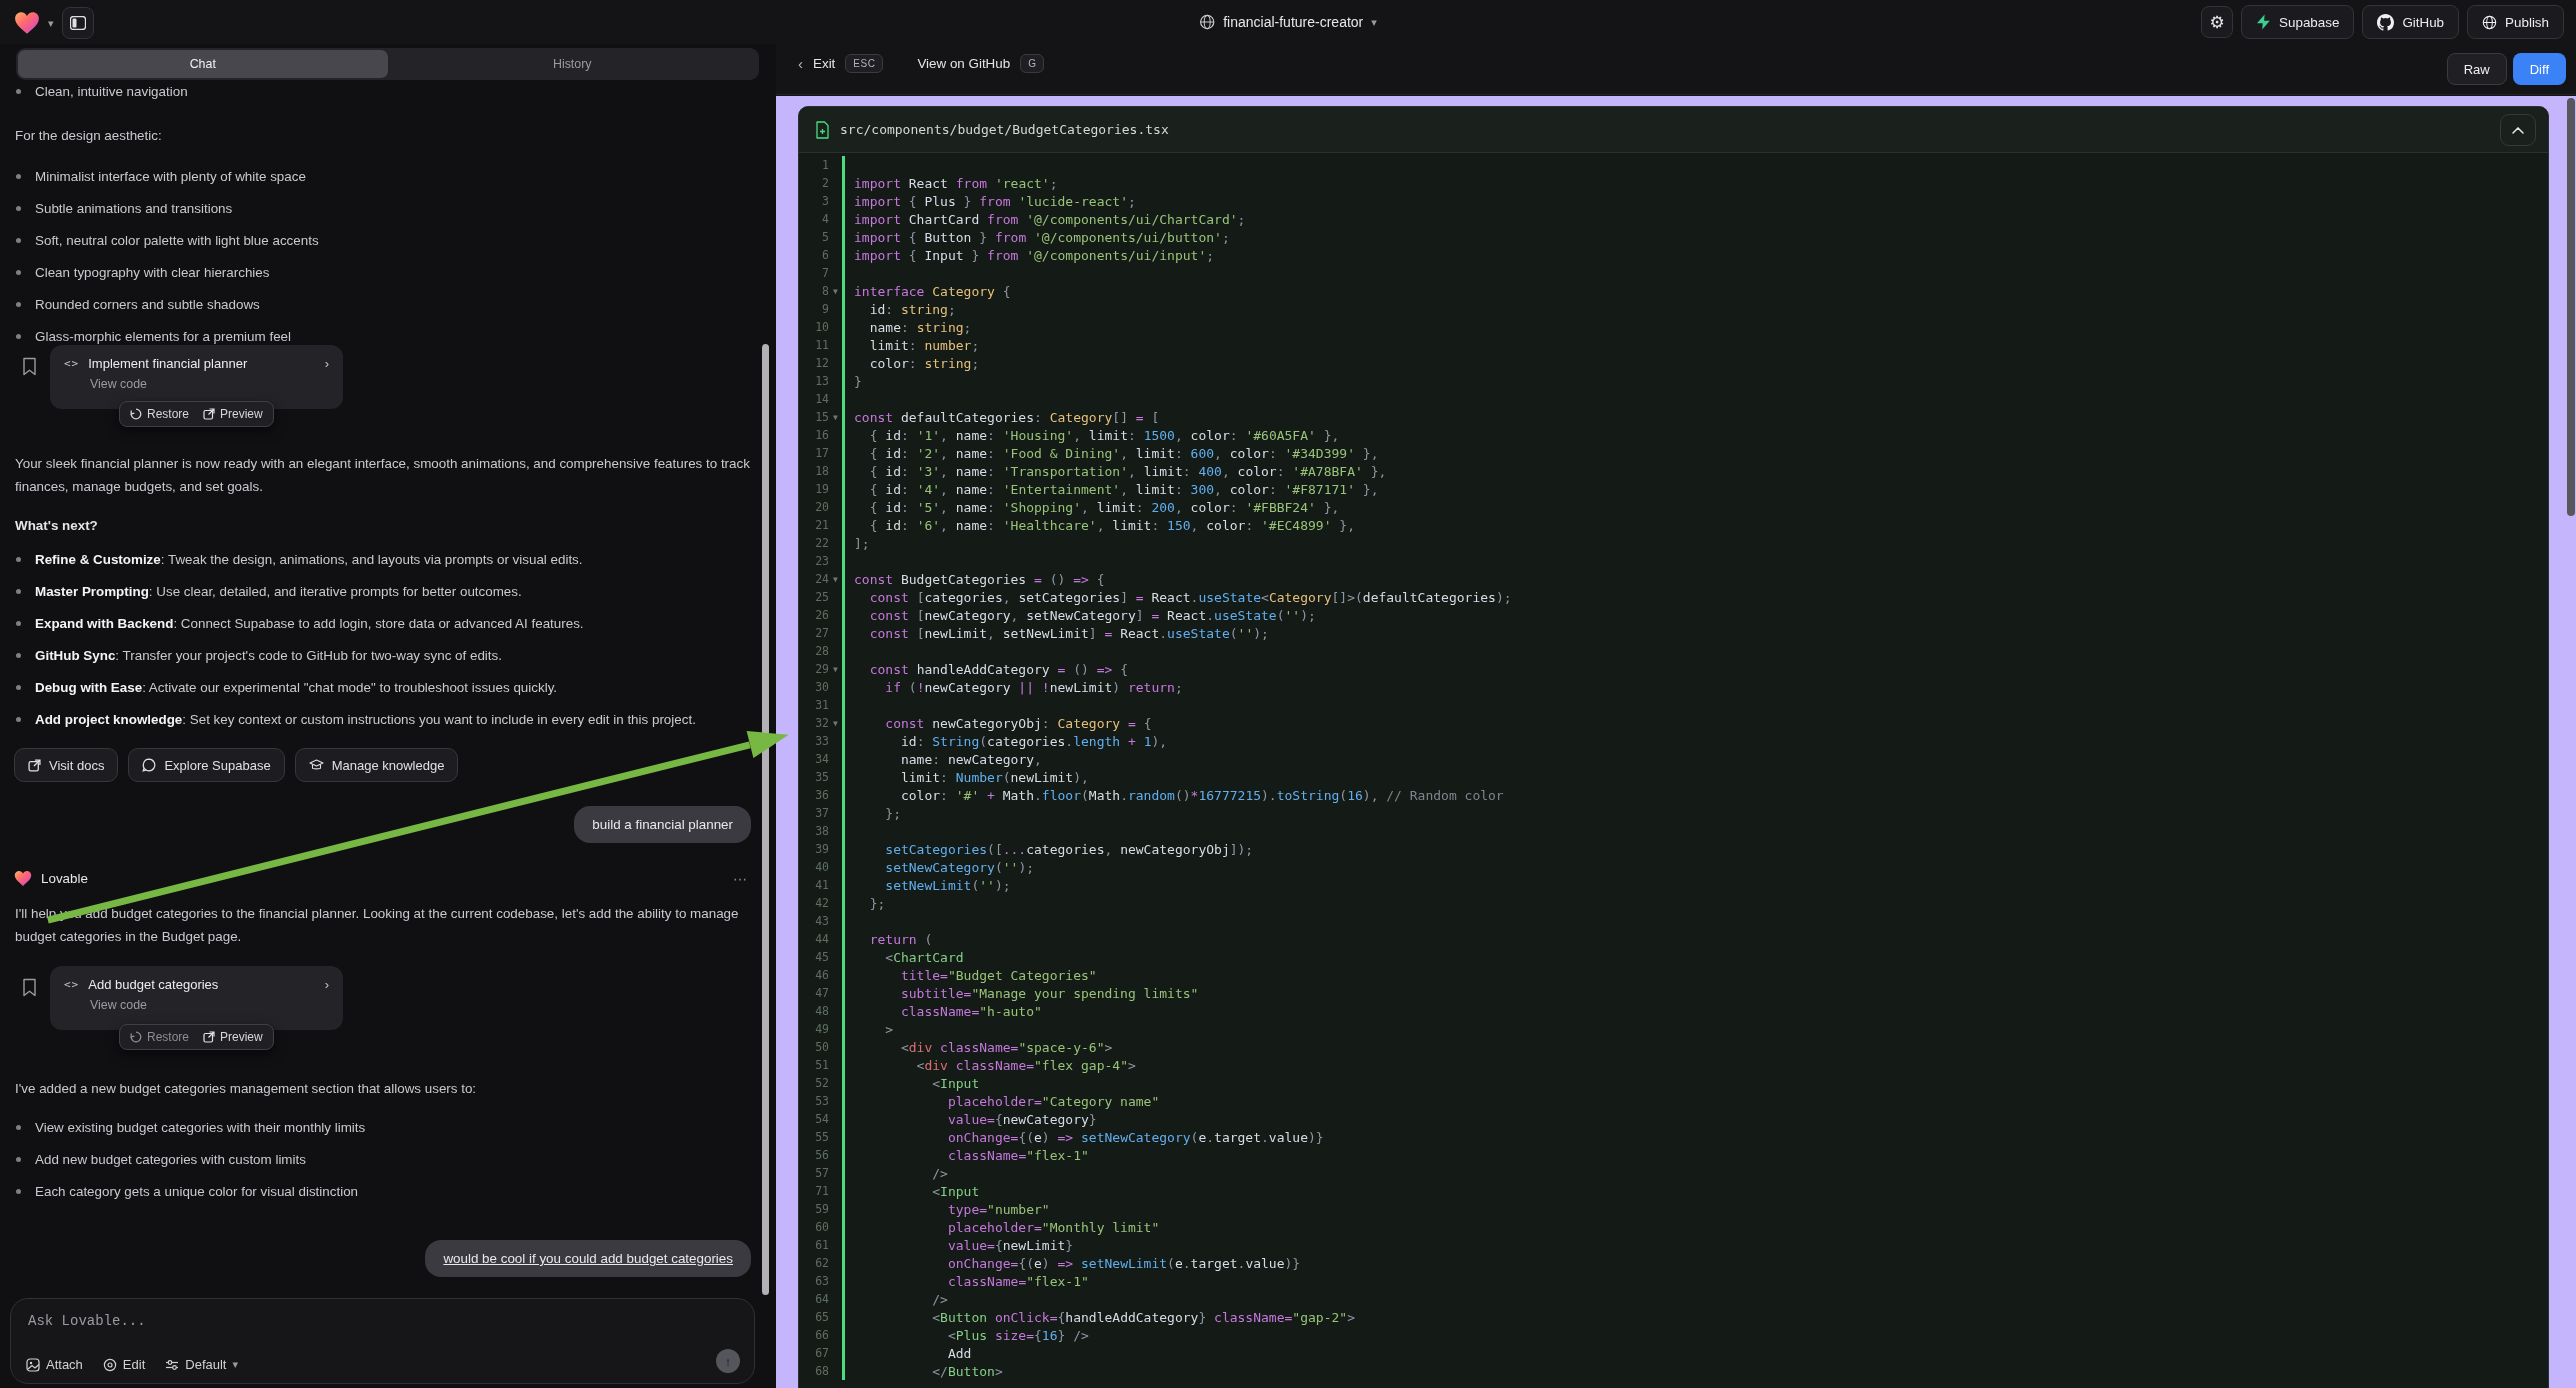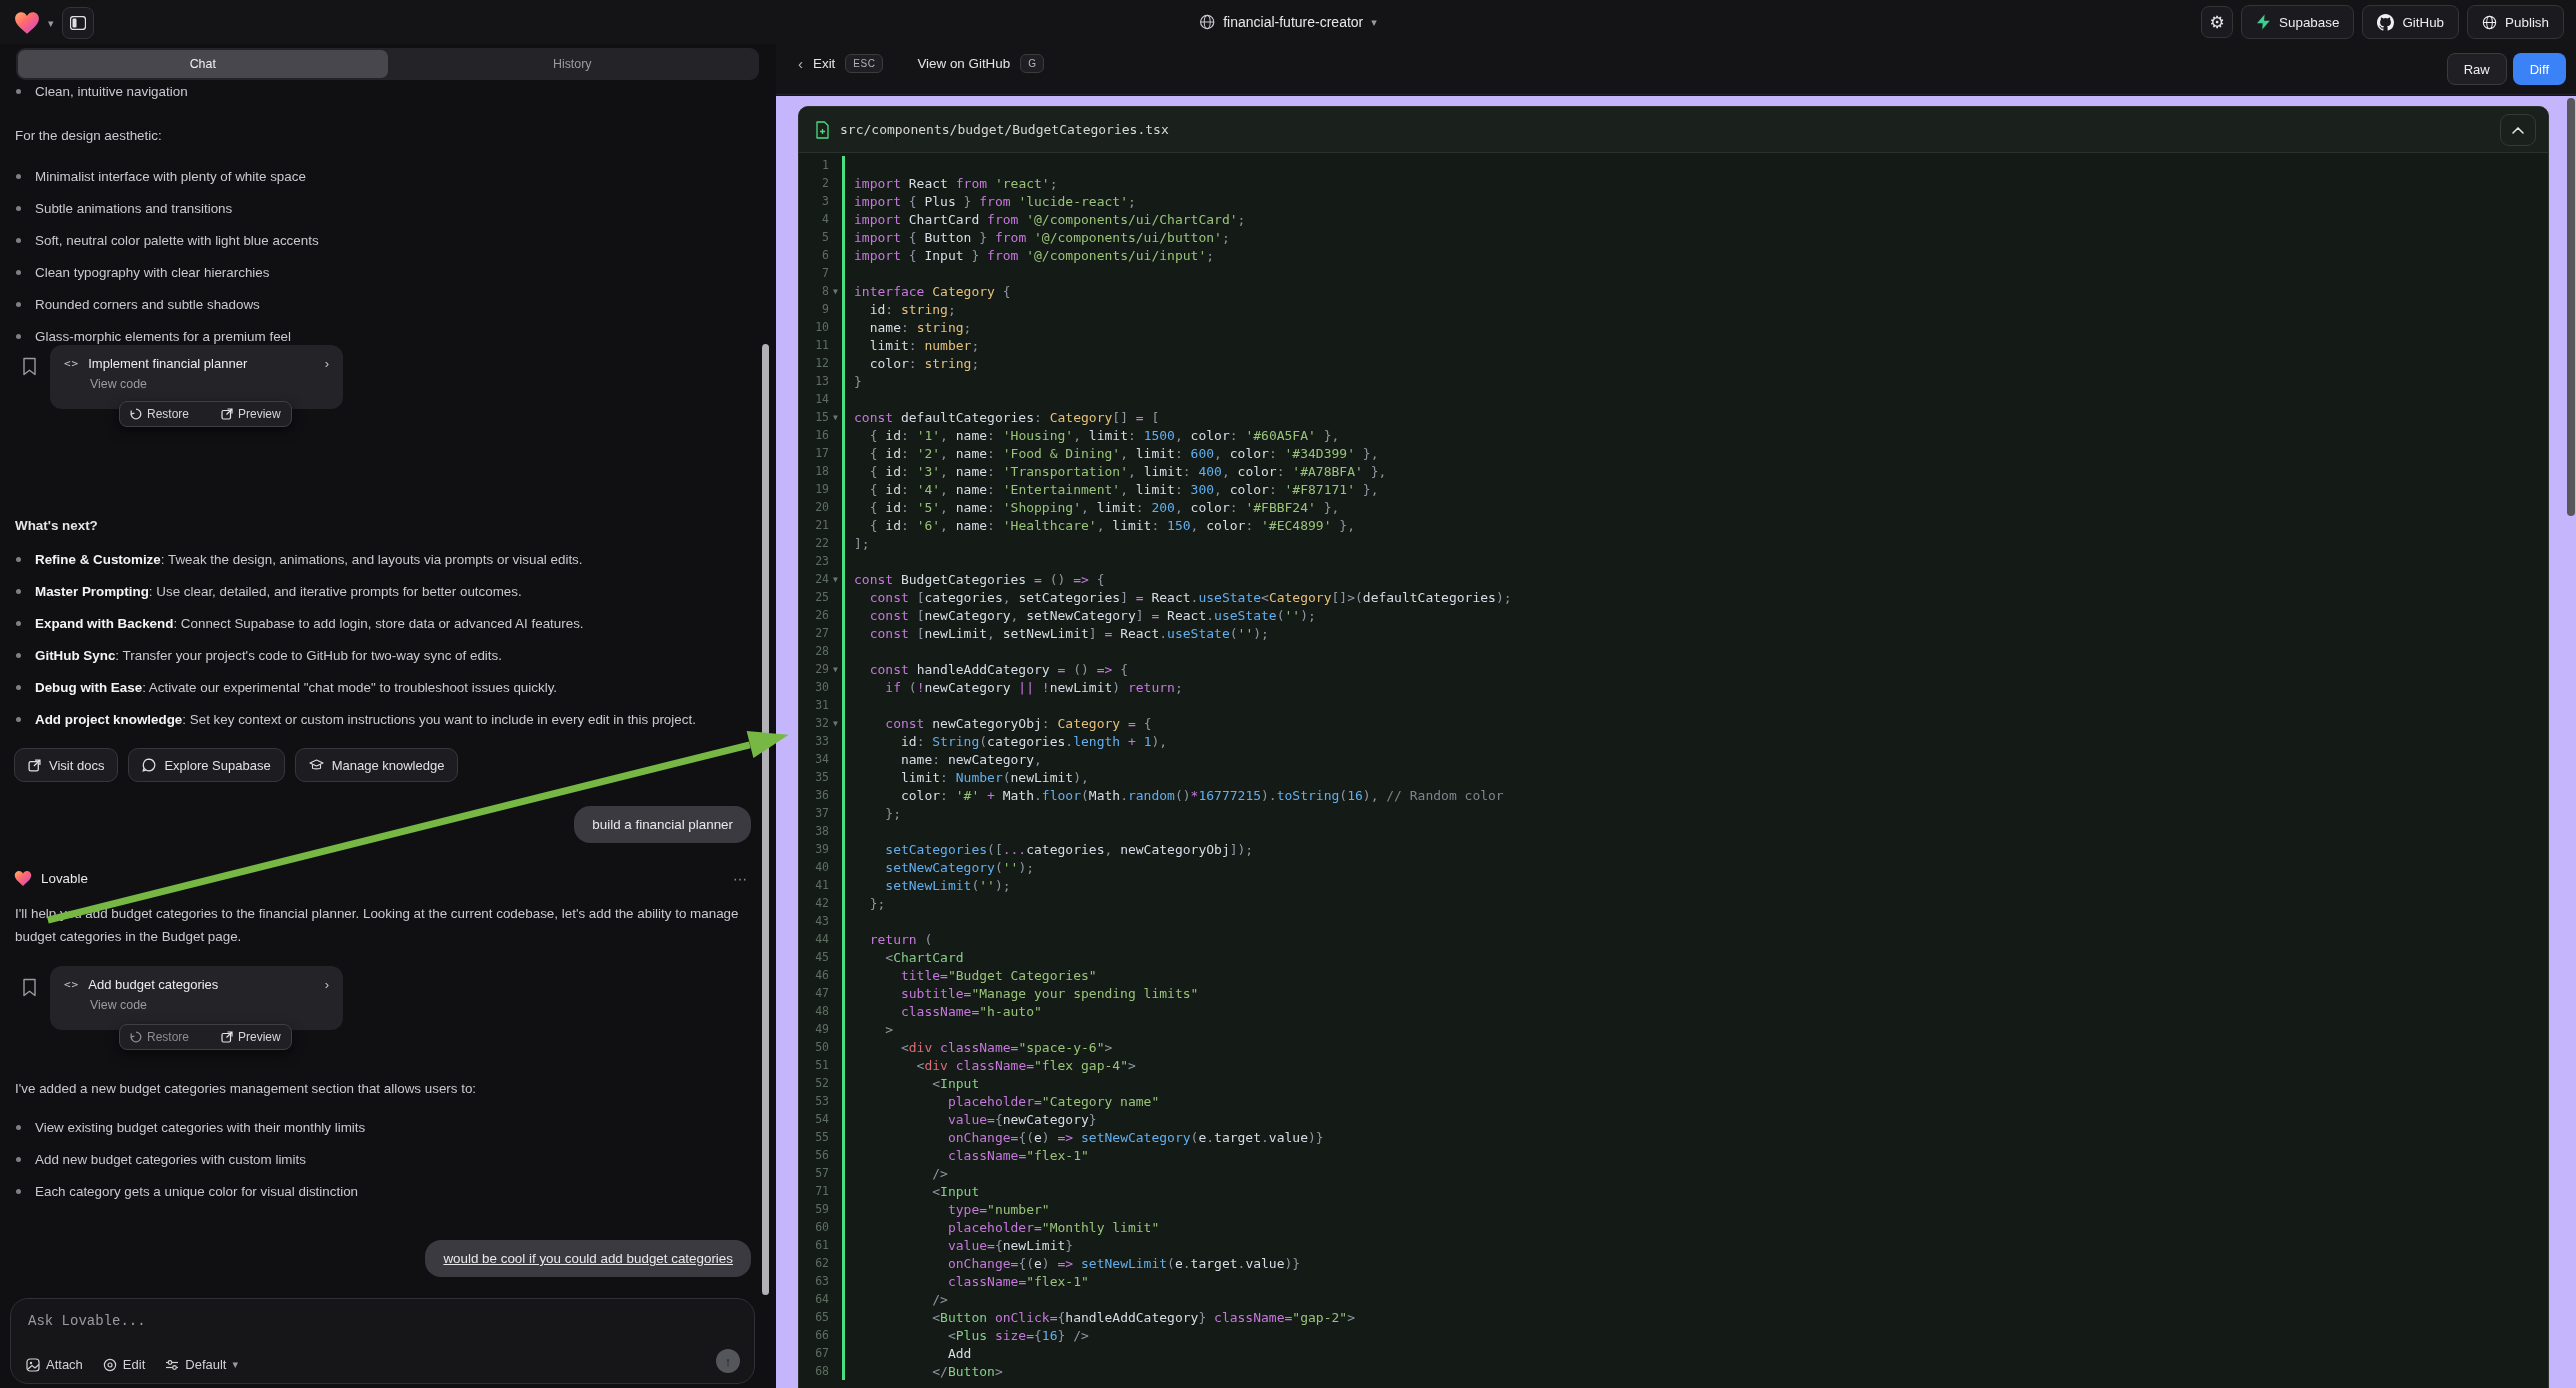--- a/index.html
+++ b/index.html
@@ -33,21 +33,21 @@
   .bullet .dot { width:5px; height:5px; border-radius:50%; background:#7f7f86; margin:9px 14px 0 16px; flex:none; }
   .bullet b { color:#f4f4f6; }
 
   .ver-card { position:absolute; left:50px; width:293px; height:64px; background:#242428;
     border-radius:12px; padding:11px 14px; cursor:pointer; }
   .ver-row { display:flex; align-items:center; gap:9px; color:#ececf0; font-size:13px; }
   .code-glyph { font-family:"DejaVu Sans Mono", monospace; font-size:11px; color:#c3c3c9; letter-spacing:1px; }
   .ver-chev { margin-left:auto; color:#c3c3c9; font-size:13px; }
   .view-code { margin-left:26px; margin-top:6px; font-size:12.4px; color:#9a9aa2; cursor:pointer; }
   .bookmark { position:absolute; left:22px; }
-  .pill { position:absolute; left:119px; height:26px; display:flex; align-items:center; gap:32px;
+  .pill { position:absolute; left:119px; height:26px; display:flex; align-items:center; gap:14px;
     background:#202024; border:1px solid #3f3f45; border-radius:8px; padding:0 10px;
     font-size:12px; color:#d6d6da; box-shadow:0 4px 12px rgba(0,0,0,.55); }
   .pill .item { display:flex; align-items:center; gap:5px; cursor:pointer; }
   .pill svg { flex:none; }
 
   .action-btn { display:flex; align-items:center; gap:8px; height:34px; padding:0 13px;
     background:#1d1d21; border:1px solid #36363c; border-radius:10px; color:#e0e0e4;
     font-size:13px; cursor:pointer; }
 
   .user-bubble { position:absolute; background:#3a3a40; color:#e9e9ec; font-size:13.4px;
@@ -235,20 +235,21 @@
     </span>
     <span class="item">
       <svg width="12" height="12" viewBox="0 0 12 12">
           <rect x="1" y="2.5" width="8.5" height="8.5" rx="1.5" fill="none" stroke="#e4e4e8" stroke-width="1.2"></rect>
           <path d="M6.5 1 H11 V5.5 M11 1 L5.5 6.5" fill="none" stroke="#e4e4e8" stroke-width="1.2"></path>
         </svg>
       <span>Preview</span>
     </span>
   </div>
 
+  <div class="abs chat-text" style="left:15px; top:408px; width:737px;">Your sleek financial planner is now ready with an elegant interface, smooth animations, and comprehensive features to track finances, manage budgets, and set goals.</div>
 
   <div class="abs chat-text" style="left:15px; top:470px; font-weight:bold; color:#e5e5e5;">What's next?</div>
 
   <div class="abs chat-text" style="left:0; top:504px; width:757px;">
       <div class="bullet">
         <span class="dot"></span>
         <span><b>Refine &amp; Customize</b>: Tweak the design, animations, and layouts via prompts or visual edits.</span>
       </div>
       <div class="bullet">
         <span class="dot"></span>

